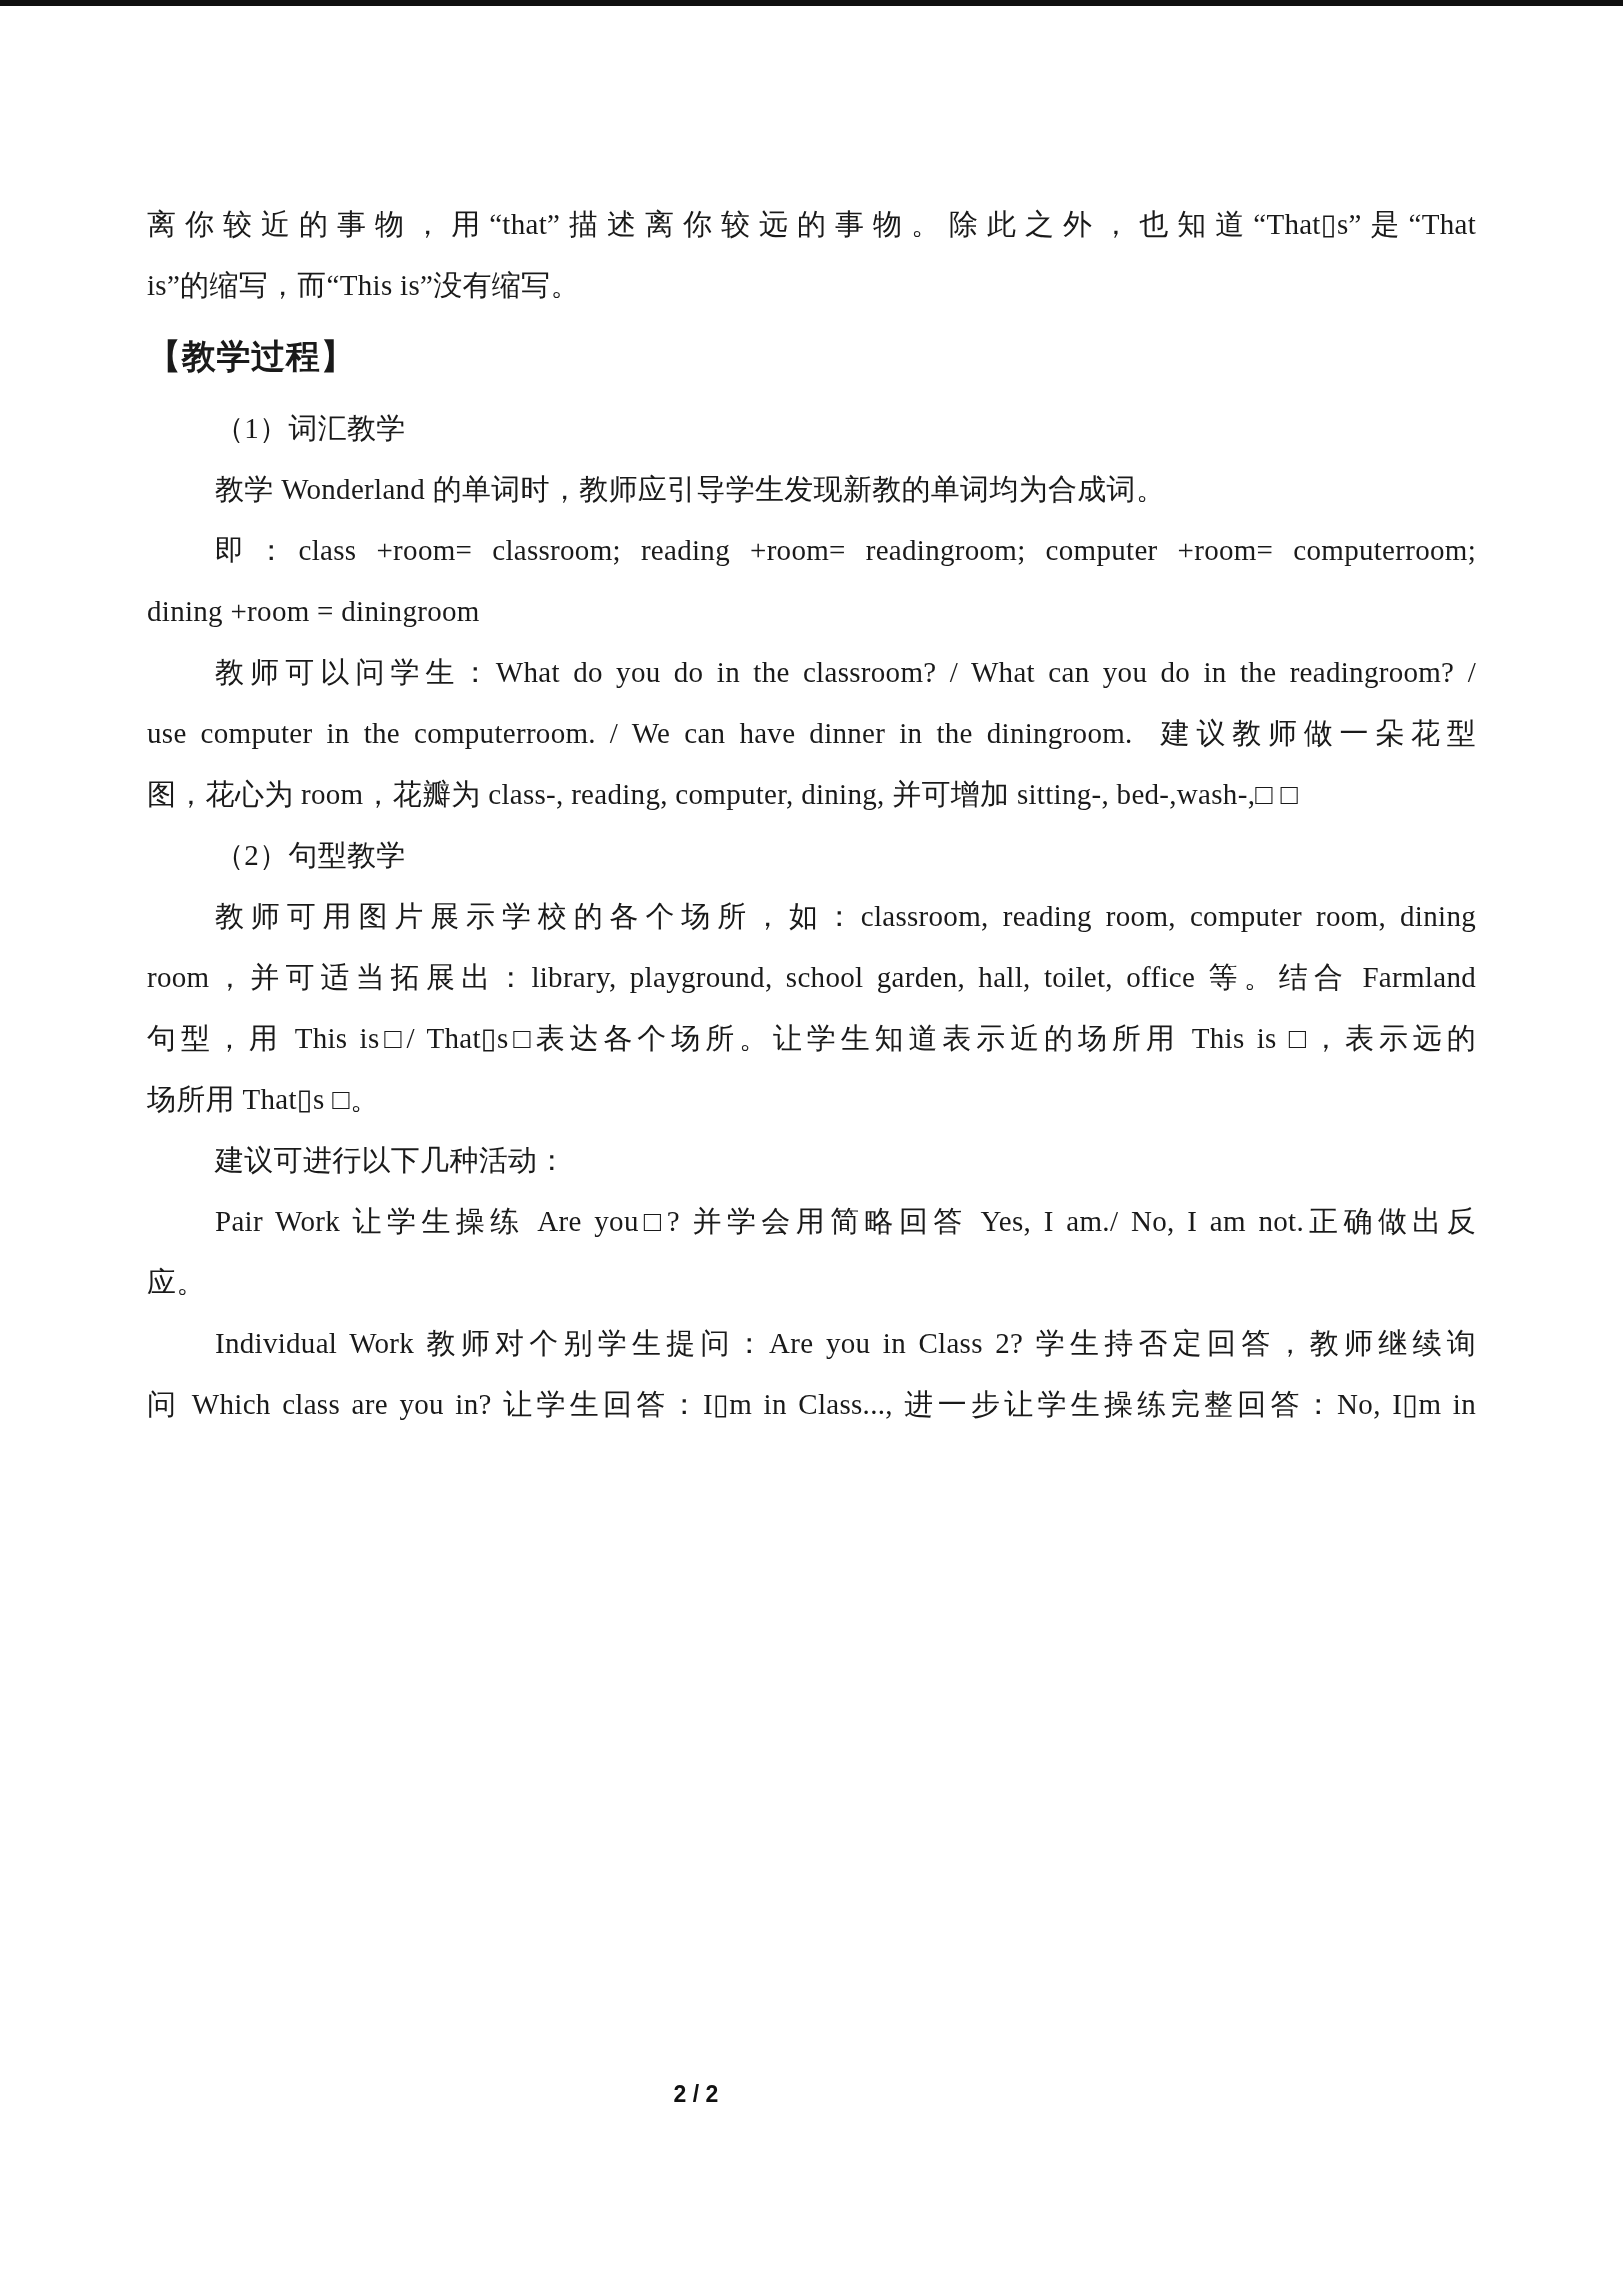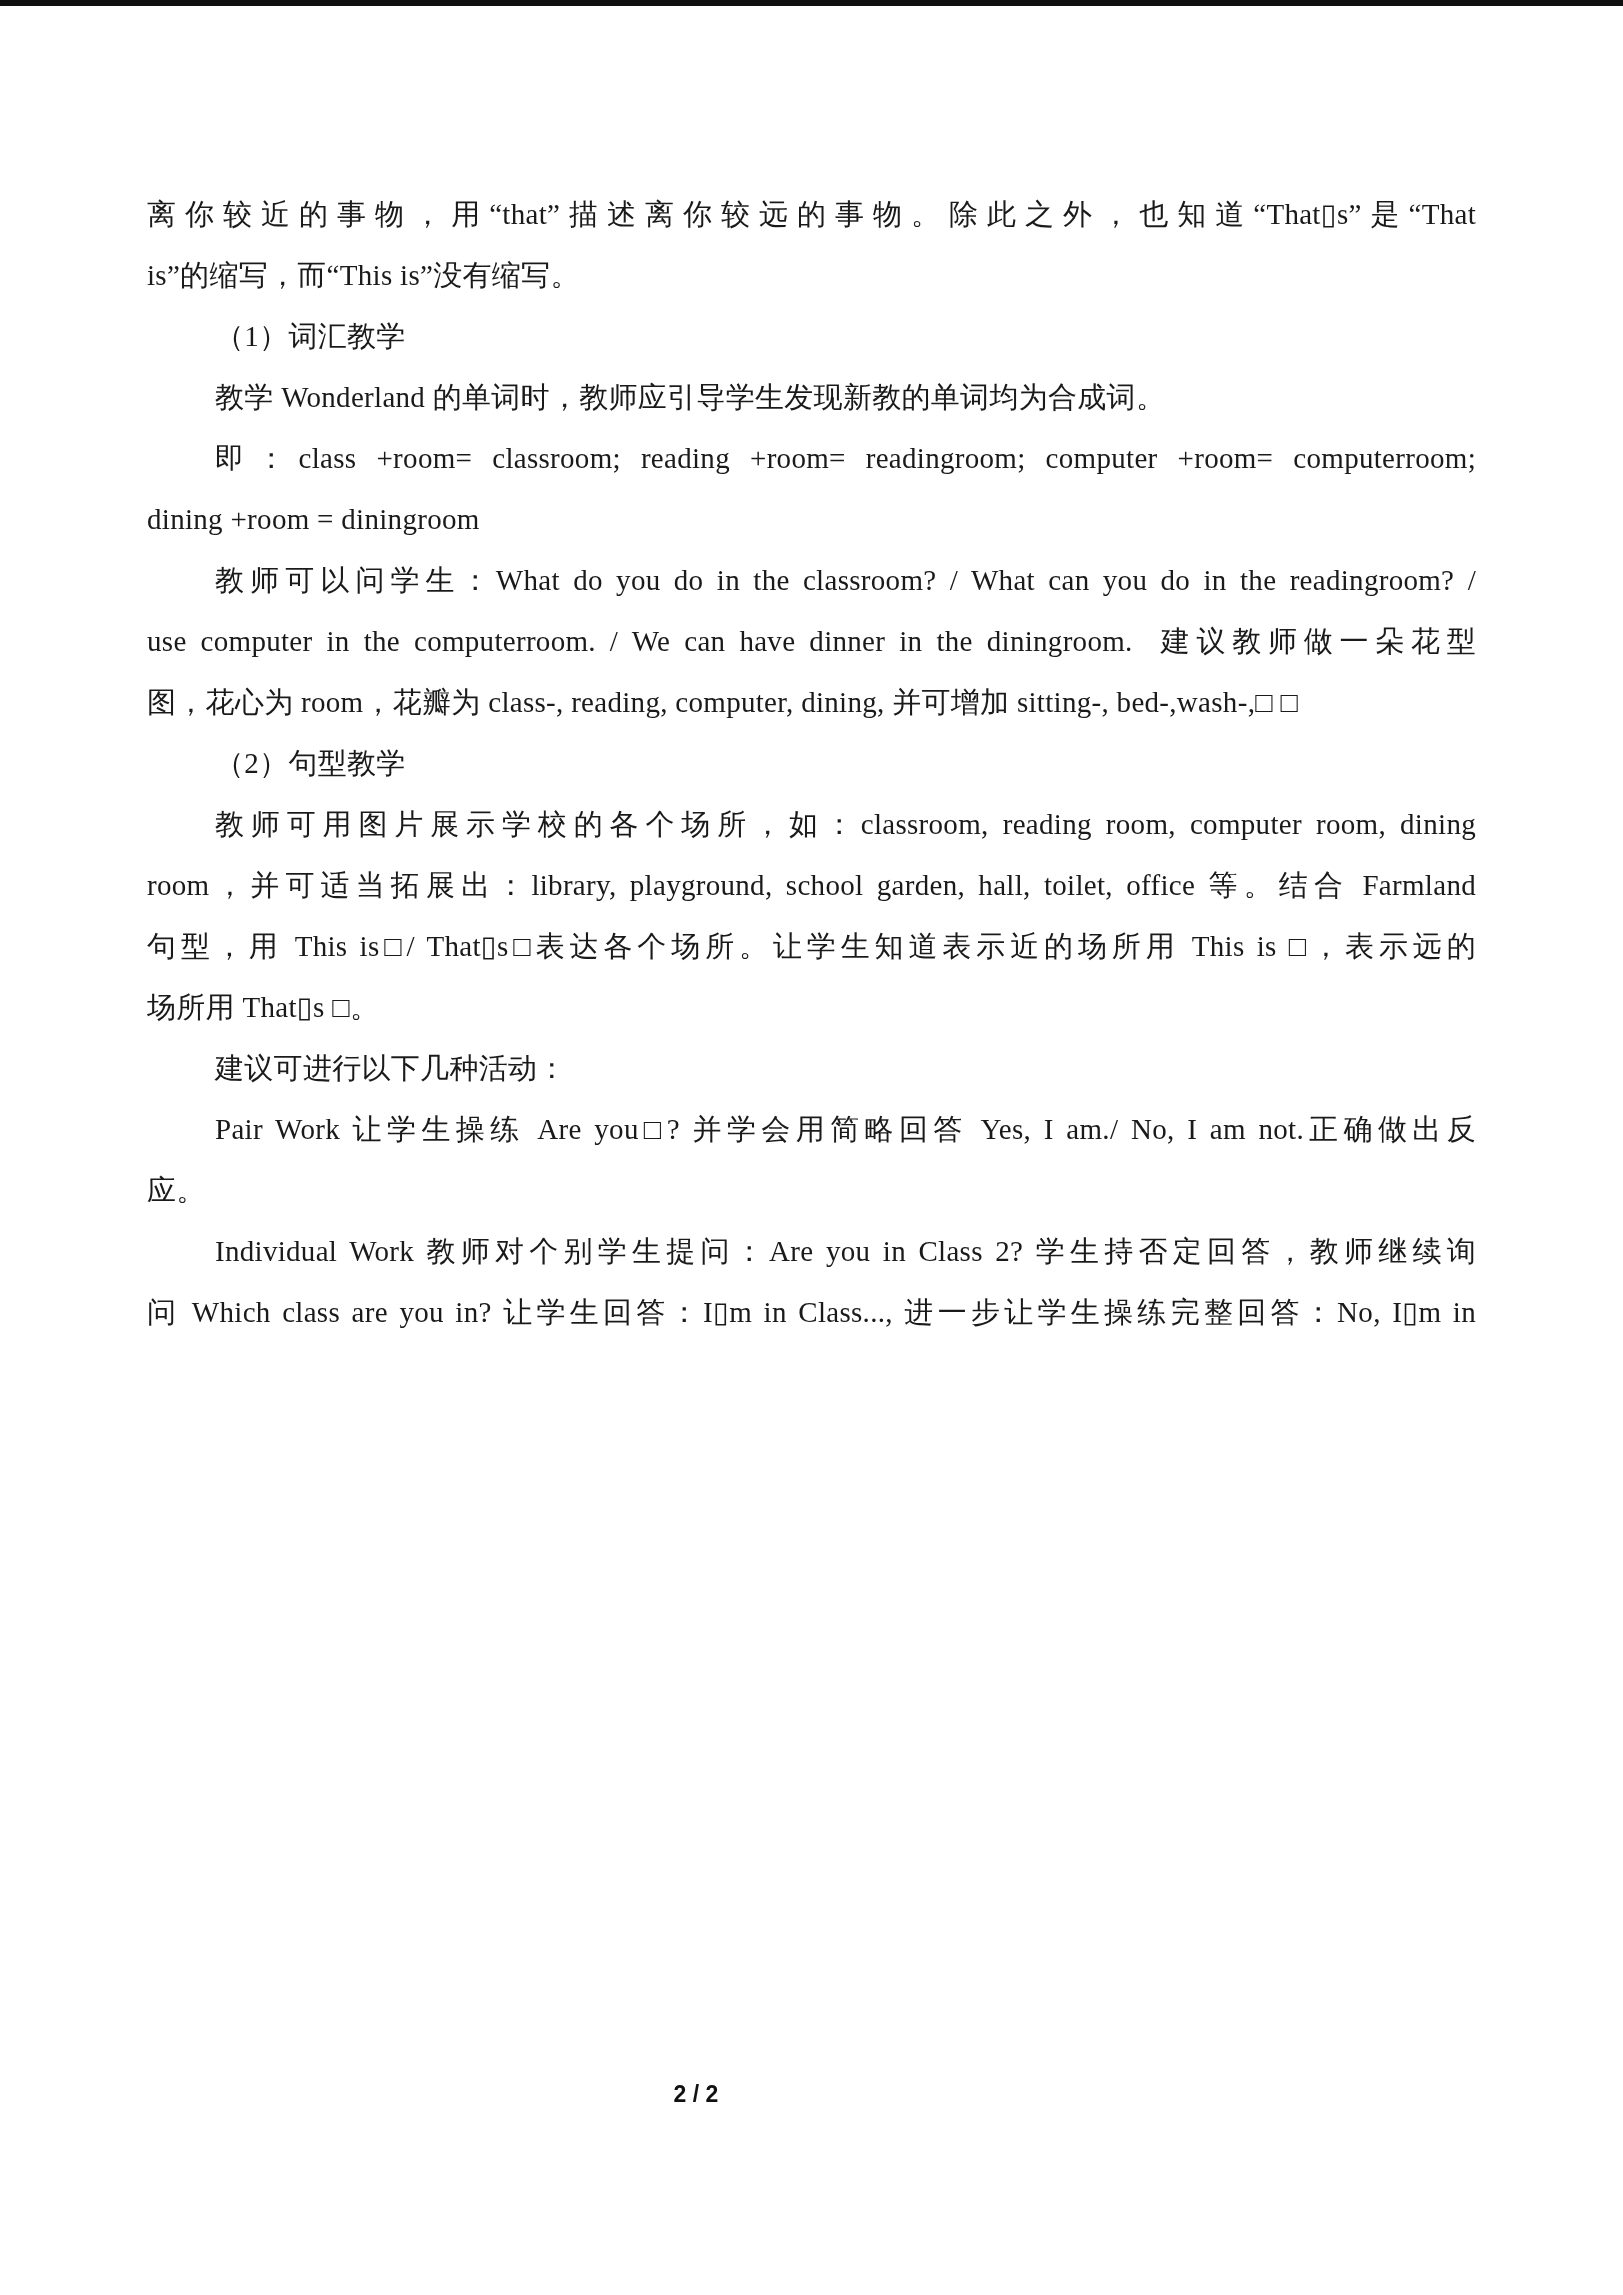--- a/index.html
+++ b/index.html
@@ -17,21 +17,21 @@
   }
   .top-edge {
     position: absolute;
     left: 0; top: 0;
     width: 1623px; height: 6.1px;
     background: #101010;
   }
   .content {
     position: absolute;
     left: 147px;
-    top: 184px;
+    top: 194px;
     width: 1329px;
   }
   .line {
     font-size: 29px;
     line-height: 61px;
     height: 61px;
     white-space: pre-wrap;
     text-align: left;
     letter-spacing: 0.3px;
   }
@@ -62,20 +62,21 @@
   }
 </style>
 </head>
 <body style="color: rgb(26, 26, 26);">
 
 <div class="top-edge" style="background: rgb(16, 16, 16);"></div>
 
 <div class="content" id="content">
     <div class="line justify">离你较近的事物，用“that”描述离你较远的事物。除此之外，也知道“That▯s”是“That</div>
     <div class="line">is”的缩写，而“This is”没有缩写。</div>
+    <div class="line h1">【教学过程】</div>
     <div class="line indent">（1）词汇教学</div>
     <div class="line indent">教学 Wonderland 的单词时，教师应引导学生发现新教的单词均为合成词。</div>
     <div class="line justify indent">即：class +room= classroom; reading +room= readingroom; computer +room= computerroom;</div>
     <div class="line">dining +room = diningroom</div>
     <div class="line justify indent">教师可以问学生：What do you do in the classroom? / What can you do in the readingroom? /</div>
     <div class="line justify">use computer in the computerroom. / We can have dinner in the diningroom.  建议教师做一朵花型</div>
     <div class="line">图，花心为 room，花瓣为 class-, reading, computer, dining, 并可增加 sitting-, bed-,wash-,□ □</div>
     <div class="line indent">（2）句型教学</div>
     <div class="line justify indent">教师可用图片展示学校的各个场所，如：classroom, reading room, computer room, dining</div>
     <div class="line justify">room，并可适当拓展出：library, playground, school garden, hall, toilet, office 等。结合 Farmland</div>

